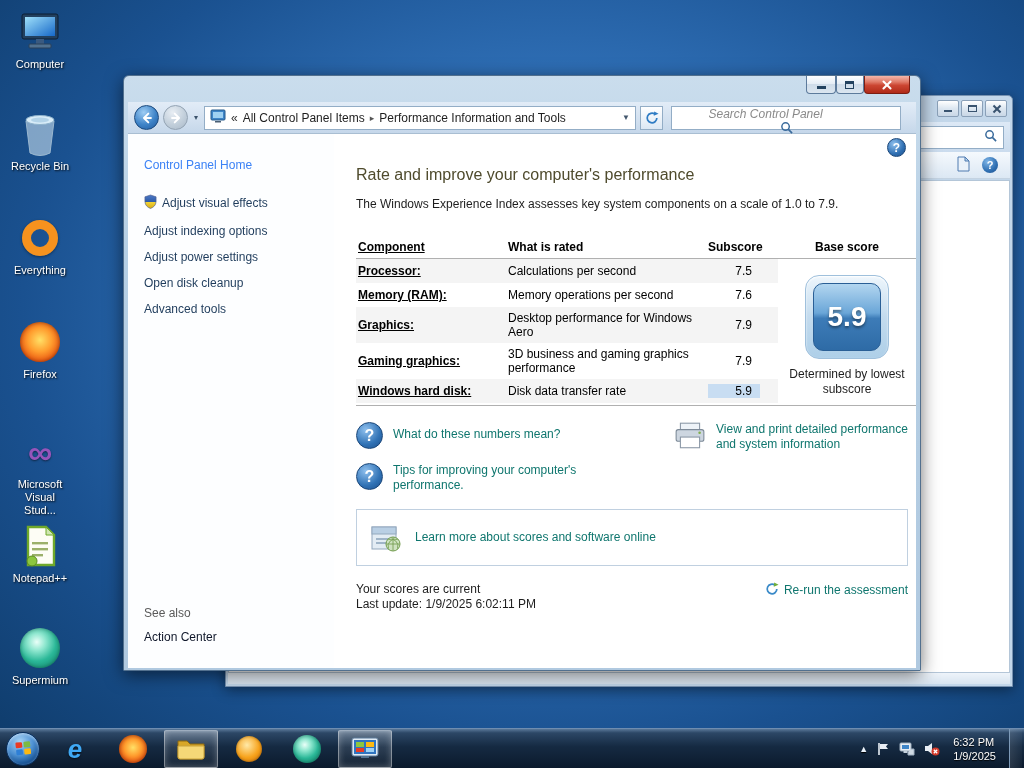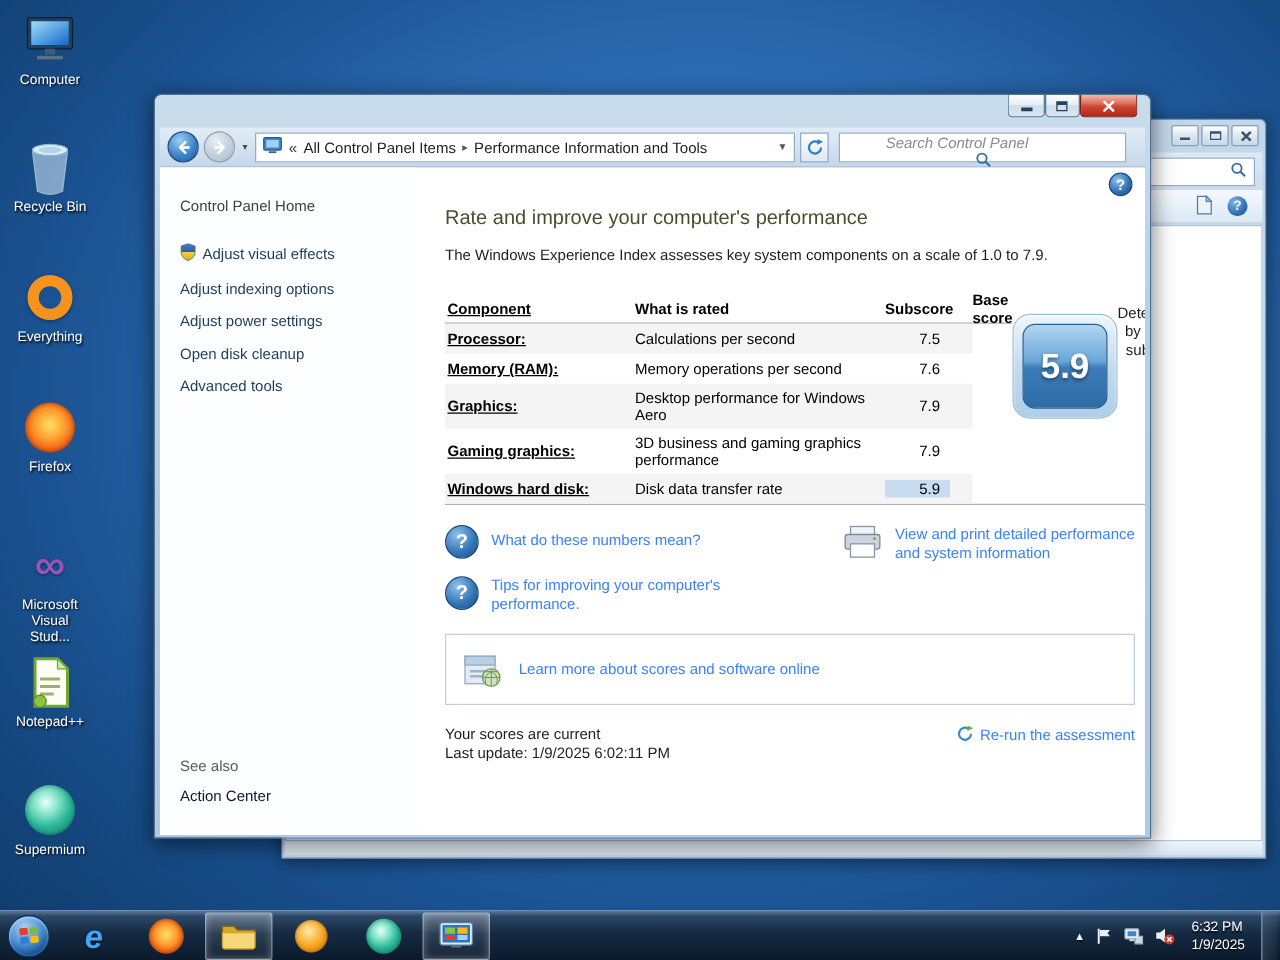--- a/index.html
+++ b/index.html
@@ -63,57 +63,57 @@
   .crumb-sep { color:#555; font-size:9px; }
   .crumb-collapse { color:#333; }
   .crumb-dd { margin-left:auto; font-size:8px; color:#44586e; }
   .refresh-btn { width:23px; height:24px; border:1px solid #93adc6; background:linear-gradient(#fff,#dce8f4); display:flex; align-items:center; justify-content:center; }
   .searchbox { margin-left:4px; width:230px; height:24px; background:#fff; border:1px solid #93adc6; display:flex; align-items:center; padding:0 5px;flex-direction:column; }
   .searchbox input { flex:1; border:none; outline:none; font-family:"Liberation Sans",sans-serif; font-size:12px; color:#222; background:transparent; }
   .searchbox input::placeholder { font-style:italic; color:#8a8a8a; }
 
   .win-main { display:flex; height:534px; background:#fff; }
   .sidebar { width:206px; background:#fdfeff; position:relative; padding:24px 8px 0 16px; flex:0 0 auto; }
-  .sb-home { color:#404040; margin-bottom:22px; cursor:pointer; }
+  .sb-home { color:#3b82f6; margin-bottom:22px; cursor:pointer; }
   .sb-item { color:#1f3c5c; margin-bottom:12px; display:flex; align-items:center; gap:5px; cursor:pointer; line-height:14px; }
   .sb-see-also { position:absolute; bottom:48px; left:16px; color:#5a5a5a; }
   .sb-action { position:absolute; bottom:24px; left:16px; color:#0f172a; cursor:pointer; }
 
   .content { flex:1; position:relative; padding:10px 14px 0 22px; overflow:hidden; }
   .help-btn { position:absolute; top:4px; right:10px; width:19px; height:19px; border-radius:50%; cursor:pointer;
     background: radial-gradient(circle at 35% 30%, #8fc0ee, #2f6fb2 60%, #1d4f8c); color:#fff; font-weight:bold; font-size:12px;
     display:flex; align-items:center; justify-content:center; border:1px solid #1a4679; }
   .page-title { margin-top:22px; font-size:16px; color:#4f4b2d; }
   .page-sub { margin-top:13px; color:#1e1e1e; }
 
   .perf-table { margin-top:24px; display:flex; border-bottom:1px solid #b0b0b0; width:560px; }
   .pt-left { flex:1; }
   .pt-hrow { display:flex; height:24px; align-items:center; border-bottom:1px solid #b0b0b0; font-weight:bold; }
   .pt-row { display:flex; align-items:center; padding:4px 0; min-height:24px; }
   .pt-row.alt { background:#f4f4f4; }
   .c1 { width:152px; font-weight:bold; padding-left:2px;text-decoration:underline; }
   .c2 { width:200px; line-height:14px; }
   .c3 { width:52px; text-align:right; padding-right:8px; }
   .c3.hl { background:#c8ddf2; }
-  .pt-right { width:150px; display:flex; flex-direction:row; align-items:flex-start; }
+  .pt-right { width:150px; display:flex; flex-direction:column; align-items:center; }
   .pt-right .pt-hrow { width:100%; justify-content:center; }
   .badge-outer { margin-top:16px; width:84px; height:84px; border-radius:14px; border:1px solid #9fc0dc; padding:7px;
     background: linear-gradient(#eef6fc, #c3dbee 50%, #aecfe8); box-shadow: inset 0 1px 2px #fff; }
   .badge { width:68px; height:68px; border-radius:10px; display:flex; align-items:center; justify-content:center;
     background: linear-gradient(180deg, #b3d6f0 0%, #6aa6d8 44%, #3d7cb8 52%, #2e6ba6 100%);
     border:1px solid #2a5f96; color:#fff; font-size:28px; font-weight:bold; text-shadow:0 2px 3px rgba(0,0,0,.45); }
   .badge-caption { margin-top:8px; width:116px; text-align:center; line-height:15px; color:#1e1e1e; padding-bottom:8px; }
 
   .links-section { margin-top:16px; display:flex; width:560px; }
   .links-col { width:320px; display:flex; flex-direction:column; gap:14px; }
   .qitem { display:flex; gap:10px; align-items:flex-start; }
   .qcircle { flex:0 0 auto; width:27px; height:27px; border-radius:50%; border:1px solid #1a4679;
     background: radial-gradient(circle at 35% 28%, #8fc0ee, #3072b5 60%, #1d4f8c); color:#fff; font-weight:bold; font-size:16px;
     display:flex; align-items:center; justify-content:center; }
-  .blue-link { color:#3b82f6; cursor:pointer; line-height:15px; }
+  .blue-link { color:#0f766e; cursor:pointer; line-height:15px; }
   .print-item { display:flex; gap:10px; align-items:flex-start; margin-left:4px; }
   .print-item .blue-link { width:200px; }
 
   .learn-box { margin-top:16px; width:552px; border:1px solid #c0d0e0; padding:8px 10px; display:flex; gap:12px; align-items:center; min-height:56px; }
   .learn-box .blue-link { width:250px; }
 
   .status-row { margin-top:16px; width:552px; display:flex; justify-content:space-between; align-items:flex-start; }
   .status-l { color:#1e1e1e; line-height:15px; }
   .rerun { display:flex; align-items:center; gap:5px; }
 

